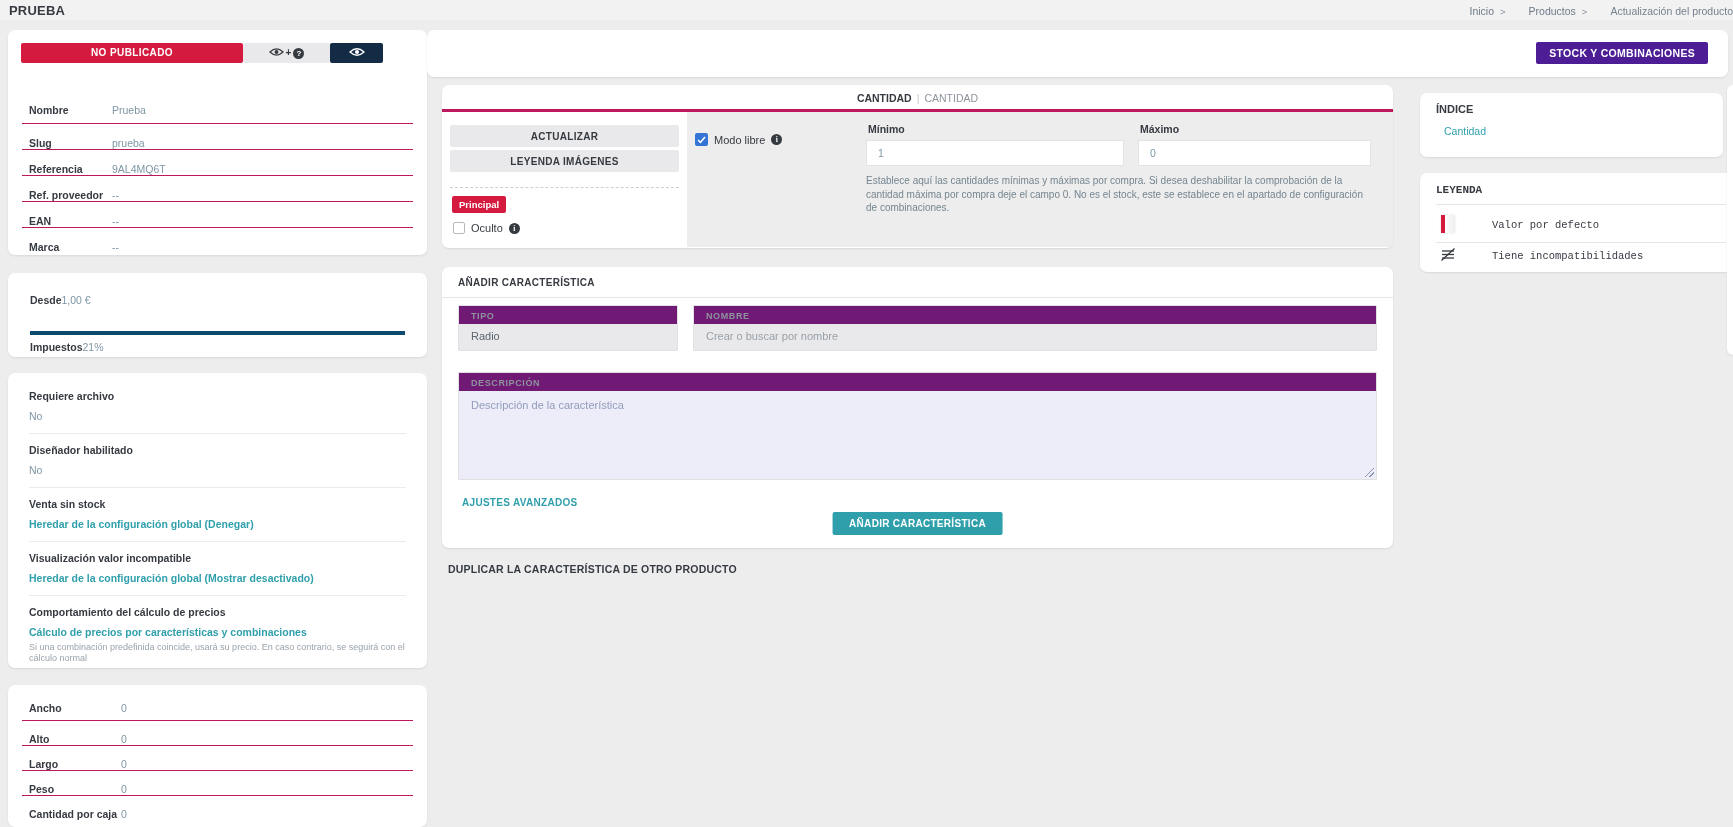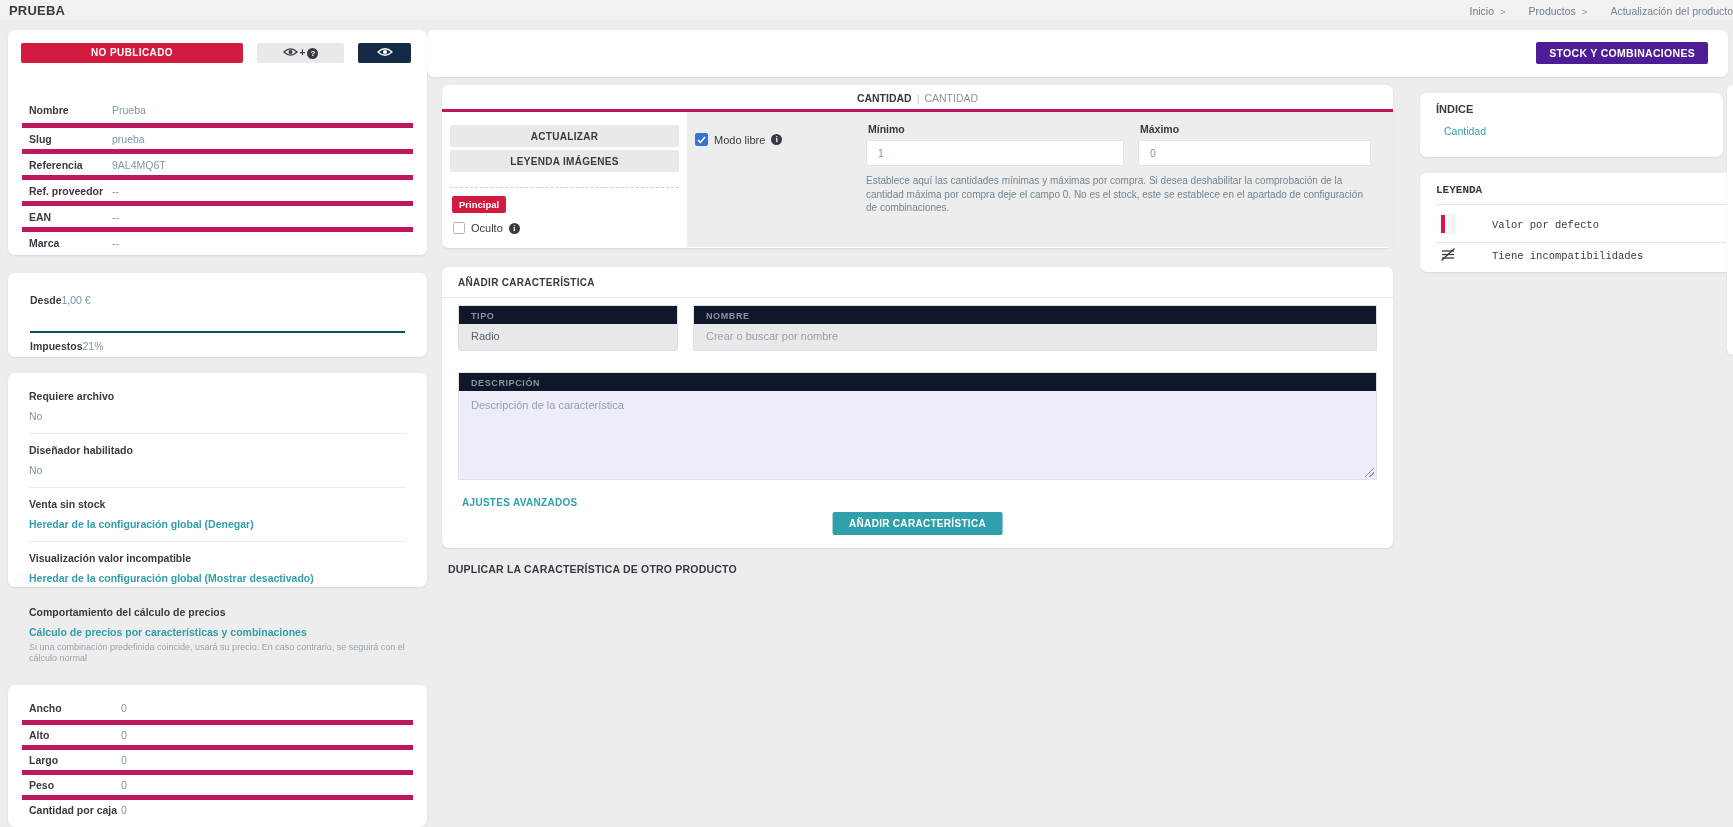--- a/index.html
+++ b/index.html
@@ -15,44 +15,44 @@
   
   #topbar { position:absolute; left:0; top:0; width:1733px; height:20px; background:#f2f2f3; }
   #page-title { position:absolute; left:9px; top:3px; font-size:13px; font-weight:bold; color:#363a41; letter-spacing:.2px; }
   #breadcrumb { position:absolute; top:5px; right:0; white-space:nowrap; font-size:10.5px; color:#6e7b87; }
   .crumb { color:#6e7b87; cursor:pointer;padding-left:17px; }
   .crumb-sep { color:#8a95a0; padding:0 6px; font-size:9.5px; }
   .crumb.current { color:#76828d; }
 
   
   #status-card { left:8px; top:30px; width:419px; height:225px; }
-  #status-btn-row { display:flex; align-items:center; padding:13px 15px 11px 13px; gap:14px; }
+  #status-btn-row { display:flex; align-items:center; padding:13px 15px 11px 13px; }
   #badge-unpublished { width:222px; height:20px; background:#d41a3f; color:#fff; font-weight:bold;
       font-size:10px; letter-spacing:.4px; text-align:center; line-height:20px; border-radius:2px; cursor:pointer; }
   .mini-btn { height:20px; border:none; border-radius:2px; display:flex; align-items:center; justify-content:center; cursor:pointer; }
   #preview-help-btn { width:87px; background:#e9e9eb; gap:2px; }
   #preview-btn { width:53px; background:#132b44; }
   .plus-glyph { font-size:10px; font-weight:bold; color:#363a41; line-height:1; }
   .qmark { width:11px; height:11px; border-radius:50%; background:#363a41; color:#fff; font-size:8px; font-weight:bold;
       display:flex; align-items:center; justify-content:center; }
   #status-fields { margin-top:23px; }
   .field-row { display:flex; align-items:center; height:26px; margin:0 14px 0 14px; padding-left:7px; }
-  .field-row + .field-row { border-top:5px solid #be185d; }
+  .field-row + .field-row { border-top:1px solid #be185d;align-items:flex-end; }
   .field-label { width:83px; font-weight:bold; font-size:10.5px; color:#363a41; }
   .field-value { font-size:10.5px; color:#7e96a4; }
   .field-value.muted { color:#7e96a4; }
 
   #price-card { left:8px; top:273px; width:419px; height:84px; }
   .price-row { display:flex; align-items:center; height:28px; margin:17px 22px; }
   .price-row:first-child { margin-top:13px; }
-  .price-row + .price-row { border-top:2px solid #0c4a6e; }
+  .price-row + .price-row { border-top:4px solid #0c4a6e; }
   .price-label { font-weight:bold; font-size:10.5px; }
   .price-value { font-size:10.5px; color:#7e96a4; }
 
-  #settings-card { left:8px; top:373px; width:419px; height:214px; padding:7px 21px; }
+  #settings-card { left:8px; top:373px; width:419px; height:295px; padding:7px 21px; }
   .settings-group { padding:10px 0 11px 0; }
   .settings-group + .settings-group { border-top:1px solid #ebebed; }
   .settings-label { font-weight:bold; font-size:10.5px; color:#363a41; }
   .settings-value { margin-top:8px; font-size:10.5px; color:#7e96a4; }
   .settings-value.link { color:#2f9fab; font-weight:bold; cursor:pointer; }
   .settings-note { margin-top:4px; font-size:9px; color:#9aa3ab; line-height:1.25; }
 
   #dimensions-card { left:8px; top:685px; width:419px; height:142px; }
   #dimensions-card .field-row { height:25px; }
   #dimensions-card .field-row:first-child { margin-top:10px; }
@@ -92,21 +92,21 @@
       padding:0 11px; font-size:10.5px; color:#7e96a4; font-family:inherit; }
   #qty-help { grid-column:1 / -1; margin-top:8px; font-size:10px; line-height:1.35; color:#75858f; }
 
   
   #feature-card { left:442px; top:267px; width:951px; height:281px; }
   #feature-header { height:31px; line-height:32px; border-bottom:1px solid #e7e7e9; padding-left:16px;
       font-weight:bold; font-size:10px; letter-spacing:.3px; color:#363a41; }
   .combo-box { position:absolute; border:1px solid #e1e1e4; border-radius:1px; overflow:hidden; }
   #type-box { left:16px; top:38px; width:220px; }
   #name-box { left:251px; top:38px; right:16px; }
-  .combo-label { background:#0f172a; padding:5px 12px 3px 12px; font-size:9px; font-weight:bold; letter-spacing:.6px; color:#8c949c; }
+  .combo-label { background:#701a75; padding:5px 12px 3px 12px; font-size:9px; font-weight:bold; letter-spacing:.6px; color:#8c949c; }
   .combo-value { background:#e9e9ec; padding:6px 12px 8px 12px; font-size:11px; color:#5c646c; cursor:pointer; }
   .combo-input { display:block; width:100%; background:#e9e9ec; border:none; padding:6px 12px 8px 12px;
       font-size:11px; color:#5c646c; font-family:inherit; }
   .combo-input::placeholder { color:#9aa1a8; opacity:1; }
   #desc-box { left:16px; top:105px; right:16px; height:108px; }
   #desc-textarea { display:block; width:100%; height:88px; background:#ecedf8; border:none; resize:none;
       padding:8px 12px; font-size:11px; color:#5c646c; font-family:inherit; }
   #desc-textarea::placeholder { color:#929cba; opacity:1; }
   #desc-resize { position:absolute; right:2px; bottom:2px; width:9px; height:9px; cursor:nwse-resize;
       background:

